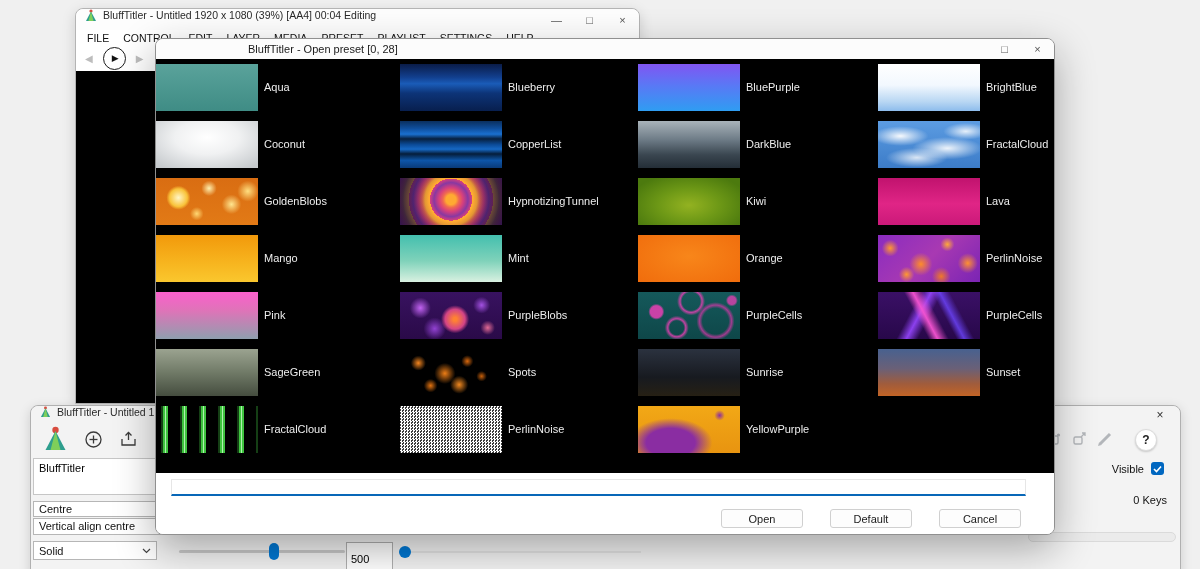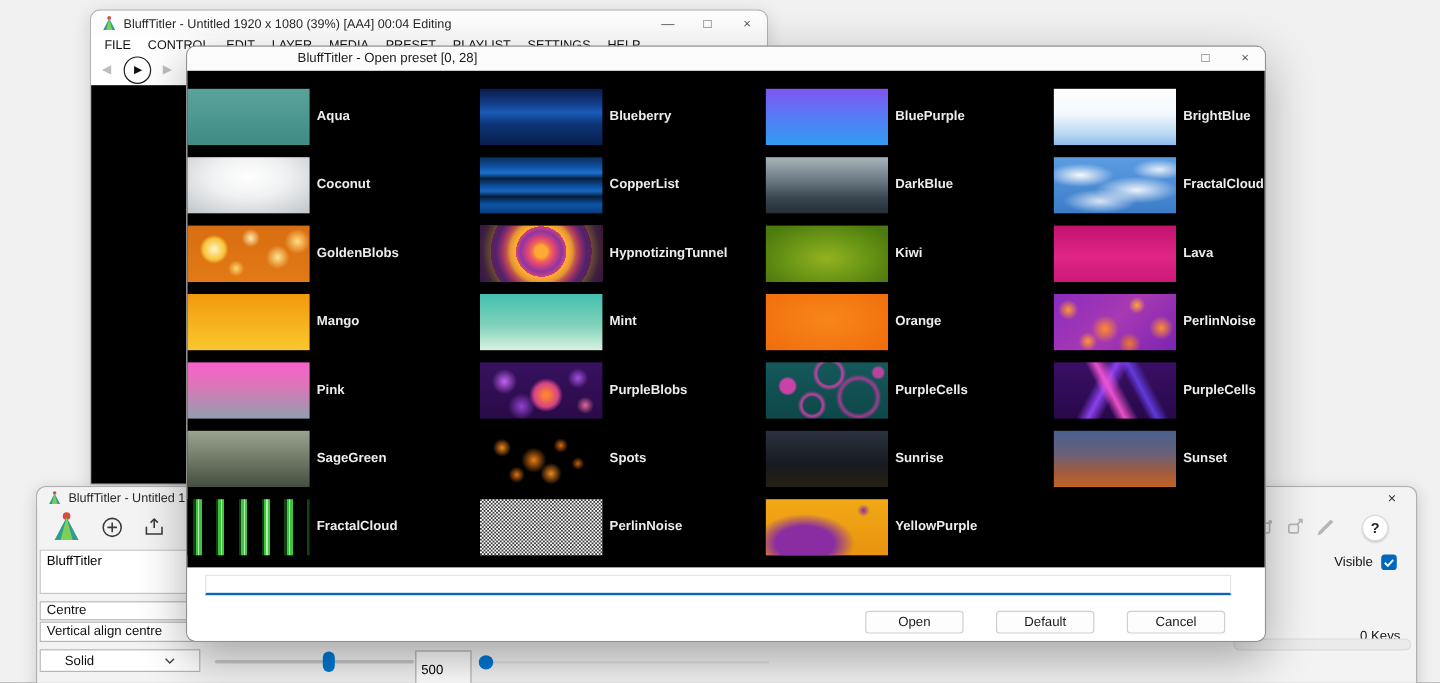--- a/index.html
+++ b/index.html
@@ -2,59 +2,59 @@
 <html><head>
 <meta charset="utf-8">
 <style>
   *{margin:0;padding:0;box-sizing:border-box;}
   html,body{width:1200px;height:569px;}
   body{position:relative;overflow:hidden;background:#f0f0f0;font-family:"Liberation Sans",sans-serif;color:#1a1a1a;}
   .win{position:absolute;}
 
   
   #win-a{left:75px;top:8px;width:565px;height:396px;background:#fff;border:1px solid #b4b4b4;border-radius:8px 8px 0 0;box-shadow:0 4px 14px rgba(0,0,0,.15);z-index:1;}
-  .tb{display:flex;align-items:center;height:21px;padding-left:9px;gap:6px;font-size:10.5px;color:#2a2a2a;background:#fdfdfd;border-radius:8px 8px 0 0;}
+  .tb{display:flex;align-items:flex-start;height:21px;padding-left:9px;gap:6px;font-size:10.5px;color:#2a2a2a;background:#fdfdfd;border-radius:8px 8px 0 0;}
   .tb .caption{white-space:nowrap;overflow:hidden;}
   .winctl{margin-left:auto;display:flex;height:100%;}
   .winctl span{width:33px;display:flex;align-items:center;justify-content:center;font-size:11px;color:#555;}
   #menu-a{display:flex;height:15px;align-items:center;padding-left:4px;background:#fff;font-size:10.5px;color:#111;}
   #menu-a span{padding:0 7px;white-space:nowrap;}
   #toolbar-a{display:flex;align-items:center;height:26px;padding-left:9px;gap:10px;background:#fff;}
   .ghost-ic{color:#bdbdbd;font-size:10px;}
   .play-btn{width:23px;height:23px;border:1.5px solid #1b1b1b;border-radius:50%;display:flex;align-items:center;justify-content:center;font-size:9px;color:#111;padding-left:2px;background:#fff;}
   #stage-a{position:absolute;left:0;right:0;top:62px;bottom:0;background:#000;}
 
   
   #win-b{left:30px;top:405px;width:1151px;height:172px;background:#f3f3f3;border:1px solid #b0b0b0;border-radius:8px 8px 0 0;box-shadow:0 3px 12px rgba(0,0,0,.15);z-index:2;}
   #win-b .tb{background:#f3f3f3;height:17px;border-radius:8px 8px 0 0;}
   #close-b{position:absolute;top:1px;right:6px;width:28px;height:16px;display:flex;align-items:center;justify-content:center;font-size:12px;color:#333;}
   #toolbar-b{position:absolute;left:12px;top:20px;display:flex;align-items:center;gap:16px;}
   .combo{position:absolute;background:#fff;border:1px solid #b6b6b6;font-size:11px;color:#111;}
   #layer-text{position:absolute;left:2px;top:52px;width:290px;height:37px;padding:3px 5px;resize:none;border:1px solid #c6c6c6;background:#fff;font-family:inherit;font-size:11px;outline:none;overflow:hidden;}
   #combo-centre{left:2px;top:95px;width:290px;height:16px;line-height:14px;padding:0 5px;}
   #combo-valign{left:2px;top:112px;width:290px;height:17px;line-height:15px;padding:0 5px;}
-  #combo-solid{left:2px;top:135px;width:134px;height:19px;padding:0 20px;display:flex;align-items:center;justify-content:space-between;}
+  #combo-solid{left:2px;top:135px;width:124px;height:19px;padding:0 5px;display:flex;align-items:center;justify-content:space-between;}
   #track-1{position:absolute;left:148px;top:144px;width:166px;height:3px;background:#c9c9c9;border-radius:2px;}
   #thumb-1{position:absolute;left:238px;top:137px;width:10px;height:17px;background:#0078d4;border-radius:5px;}
   #num-500{position:absolute;left:315px;top:136px;width:47px;height:18px;border:1px solid #b0b0b0;font-size:11px;padding:16px 4px;font-family:inherit;outline:none;}
   #track-2{position:absolute;left:374px;top:145px;width:236px;height:2px;background:#e4e4e4;}
   #dot-2{position:absolute;left:368px;top:140px;width:12px;height:12px;border-radius:50%;background:#0078d4;}
   .tool-icons{position:absolute;top:24px;right:66px;display:flex;gap:9px;align-items:center;}
   #help-b{position:absolute;top:23px;right:23px;width:22px;height:22px;border-radius:50%;background:#fff;border:1px solid #dcdcdc;box-shadow:0 1px 2px rgba(0,0,0,.18);display:flex;align-items:center;justify-content:center;font-size:12px;font-weight:700;color:#222;}
   .visible-row{position:absolute;top:56px;right:16px;display:flex;align-items:center;gap:7px;font-size:11px;color:#111;}
   .checkbox{width:13px;height:13px;border-radius:3px;background:#0067c0;display:flex;align-items:center;justify-content:center;}
-  #keys-b{position:absolute;top:118px;right:13px;font-size:11px;color:#111;}
+  #keys-b{position:absolute;top:88px;right:13px;font-size:11px;color:#111;}
   #rslider{position:absolute;top:126px;right:4px;width:148px;height:10px;background:#ebebeb;border:1px solid #dadada;border-radius:5px;}
 
   
   #dlg{position:absolute;left:155px;top:38px;width:900px;height:497px;background:#fff;border:1px solid #909090;border-radius:8px;box-shadow:0 14px 40px rgba(0,0,0,.32);z-index:3;overflow:hidden;}
   #dlg-tb{height:20px;display:flex;align-items:center;background:#fcfcfc;font-size:11px;color:#1a1a1a;}
   #dlg-tb .caption{margin-left:92px;white-space:nowrap;}
   #dlg-grid{height:414px;background:#000;padding-top:5px;display:grid;grid-template-columns:244px 238px 240px 178px;grid-auto-rows:57px;overflow:hidden;}
-  .preset{display:flex;align-items:flex-end;overflow:hidden;cursor:pointer;font-weight:bold;}
+  .preset{display:flex;align-items:flex-start;overflow:hidden;cursor:pointer;}
   .thumb{width:102px;height:47px;flex:none;}
   .pname{margin-left:6px;color:#ededed;font-size:11px;line-height:47px;white-space:nowrap;}
   #dlg-footer{position:relative;height:63px;background:#fff;}
   #fname{position:absolute;left:15px;top:6px;width:855px;height:17px;border:1px solid #e6e6e6;border-bottom:2px solid #0867b8;font-size:11px;padding:0 4px;font-family:inherit;outline:none;}
   .dlg-actions{position:absolute;top:36px;right:33px;display:flex;gap:27px;}
   .dlg-action{width:82px;height:19px;background:#fdfdfd;border:1px solid #d0d0d0;border-radius:3px;font-size:11px;display:flex;align-items:center;justify-content:center;color:#1a1a1a;cursor:pointer;}
 </style>
 </head>
 <body>
 

